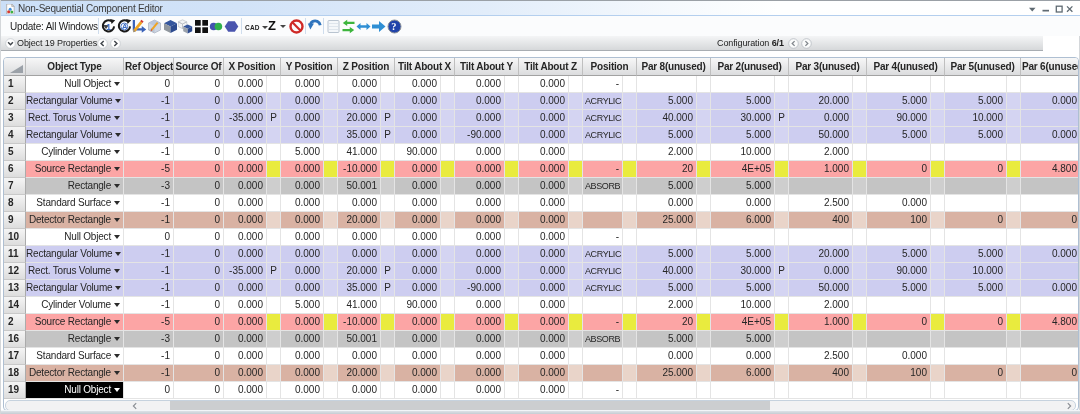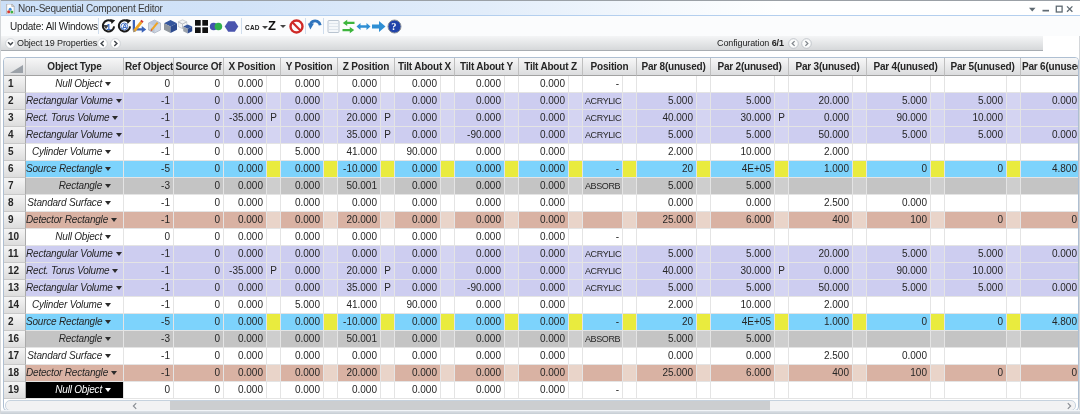--- a/index.html
+++ b/index.html
@@ -20,27 +20,27 @@
 #propsbar{position:absolute;left:0;top:36px;width:1042px;height:14px;background:linear-gradient(#f4f5f6,#d6d8da);border-bottom:1px solid #a8adb2;box-sizing:content-box;}
 #propsbar .lbl{position:absolute;top:2px;font-size:9px;letter-spacing:-0.1px;color:#1d1d1d;}
 .navc{position:absolute;top:2px;}
 
 #gridbox{position:absolute;left:2px;top:57px;width:1076px;height:354px;border:1px solid #aebfd2;border-radius:4px;box-sizing:border-box;background:#fff;overflow:hidden;}
 table{border-collapse:separate;border-spacing:0;table-layout:fixed;width:1076px;font-size:10px;color:#262626;}
 td,th{box-sizing:border-box;padding:0 3px 0 0;height:17px;border-right:1px solid #e4e4e4;border-bottom:1px solid #e4e4e4;overflow:hidden;white-space:nowrap;text-align:right;vertical-align:middle;line-height:16px;}
 th{background:linear-gradient(#f7f7f7,#dbdcde);border-right:1px solid #bfbfbf;border-bottom:1px solid #a2a2a2;font-weight:bold;text-align:center;padding:0 1px;letter-spacing:-0.2px;height:18px;}
 td.rn{background:linear-gradient(#f5f5f5,#dddddd);border-right:1px solid #ababab;border-bottom:1px solid #c9c9c9;font-weight:bold;text-align:left;padding-left:4px;}
 th.corner{padding:0;position:relative;}
-td.obj{padding-right:12px;letter-spacing:-0.2px;font-style:italic;}
+td.obj{padding-right:3px;letter-spacing:-0.2px;}
 .arr{display:inline-block;width:0;height:0;border-left:3.5px solid transparent;border-right:3.5px solid transparent;border-top:4px solid #2b2b2b;margin-left:3px;vertical-align:1px;}
 td.mat{text-align:left;padding-left:2px;font-size:9px;letter-spacing:-0.4px;margin-top:28px;}
 td.dash{text-align:right;}
 tr.lav td{background:#cdcdf0;}
 tr.lav td.f{background:#d4d4f2;}
-tr.yel td{background:#7dd3fc;}
+tr.yel td{background:#fca5a5;}
 tr.yel td.f{background:#e9eb3e;}
 tr.gry td{background:#c4c4c4;}
 tr.gry td.f{background:#cecece;}
 tr.tan td{background:#d9b2a3;}
 tr.tan td.f{background:#e9d4c9;}
 tr td.rn{background:linear-gradient(#f5f5f5,#dddddd) !important;}
 td.sel{background:#000 !important;color:#fff;}
 td.sel .arr{border-top-color:#fff;}
 td.p{text-align:center;padding:0 1px;}
 

